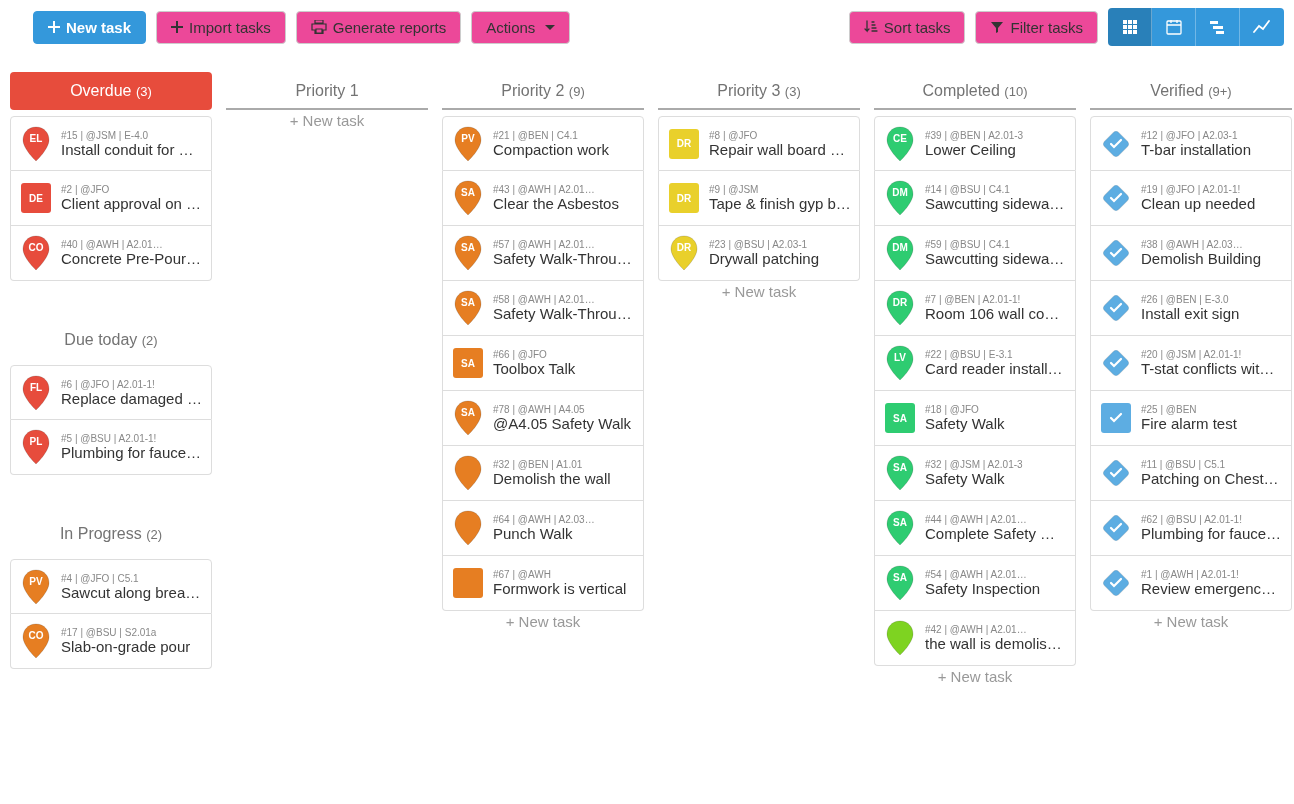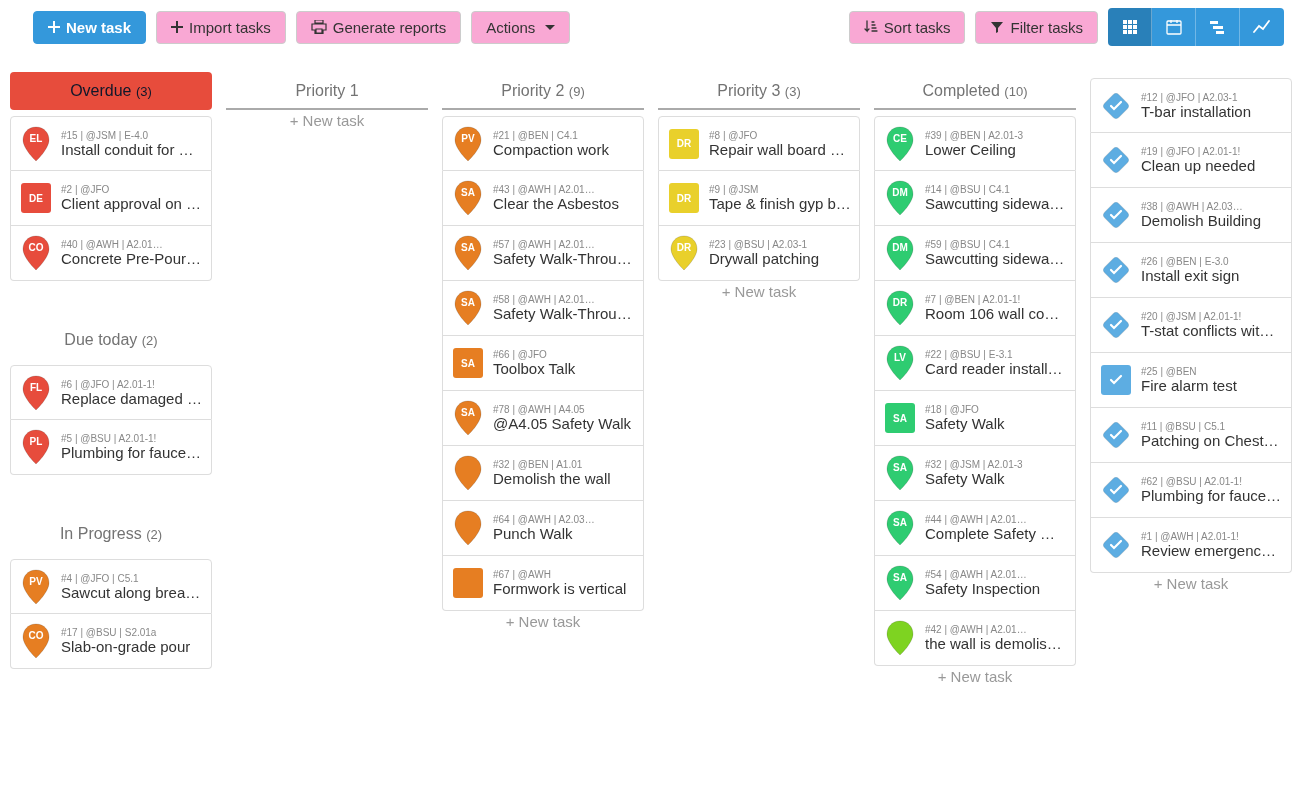--- a/index.html
+++ b/index.html
@@ -18,21 +18,21 @@
     margin-bottom: 26px;
     margin-left: 23px;
   }
   .btn {
     display: inline-flex;
     align-items: center;
     gap: 6px;
     padding: 7px 14px;
     border: 1px solid #ccc;
     border-radius: 4px;
-    background: #f9a8d4;
+    background: #ec4899;
     font-size: 15px;
     color: #333;
     cursor: pointer;
     white-space: nowrap;
   }
   .btn-primary {
     background: #3498db;
     border-color: #3498db;
     color: #fff;
     font-weight: 600;
@@ -67,21 +67,21 @@
   }
   .col-header {
     text-align: center;
     padding: 10px 6px;
     font-size: 16px;
     color: #737373;
   }
   .col-header .count { font-size: 13px; }
   .col-header.overdue {
     background: #e74c3c;
-    color: #0f172a;
+    color: #ffffff;
     border-radius: 4px;
   }
   .cards { margin-top: 6px; }
   .column.priority1 .col-header,
   .column.priority2 .col-header,
   .column.priority3 .col-header,
   .column.completed .col-header,
   .column.verified .col-header {
     border-bottom: 2px solid #aaa;
     padding-bottom: 8px;
@@ -681,20 +681,24 @@
           </div>
     <div class="body">
       <div class="meta">#42 | @AWH | A2.01…</div>
       <div class="title">the wall is demolis…</div>
     </div>
   </div>
       </div>
       <div class="new-task-inline">+ New task</div>
     </div>
     <div class="column verified">
+      <div class="col-header ">
+        <span>Verified</span>
+        <span class="count"> (9+)</span>
+      </div>
       <div class="cards">
         <div class="card">
     <div class="marker">
             <div class="diamond">
     <svg width="34" height="34" viewBox="0 0 34 34">
       <rect x="7" y="7" width="20" height="20" rx="4" transform="rotate(45 17 17)" fill="#5dade2" stroke="rgba(0,0,0,0.1)"></rect>
     </svg>
     <span class="chk">
                 <svg width="16" height="16" viewBox="0 0 16 16">
                   <path d="M3 8l3 3 7-7" stroke="#fff" stroke-width="2.2" fill="none" stroke-linecap="round"></path>

